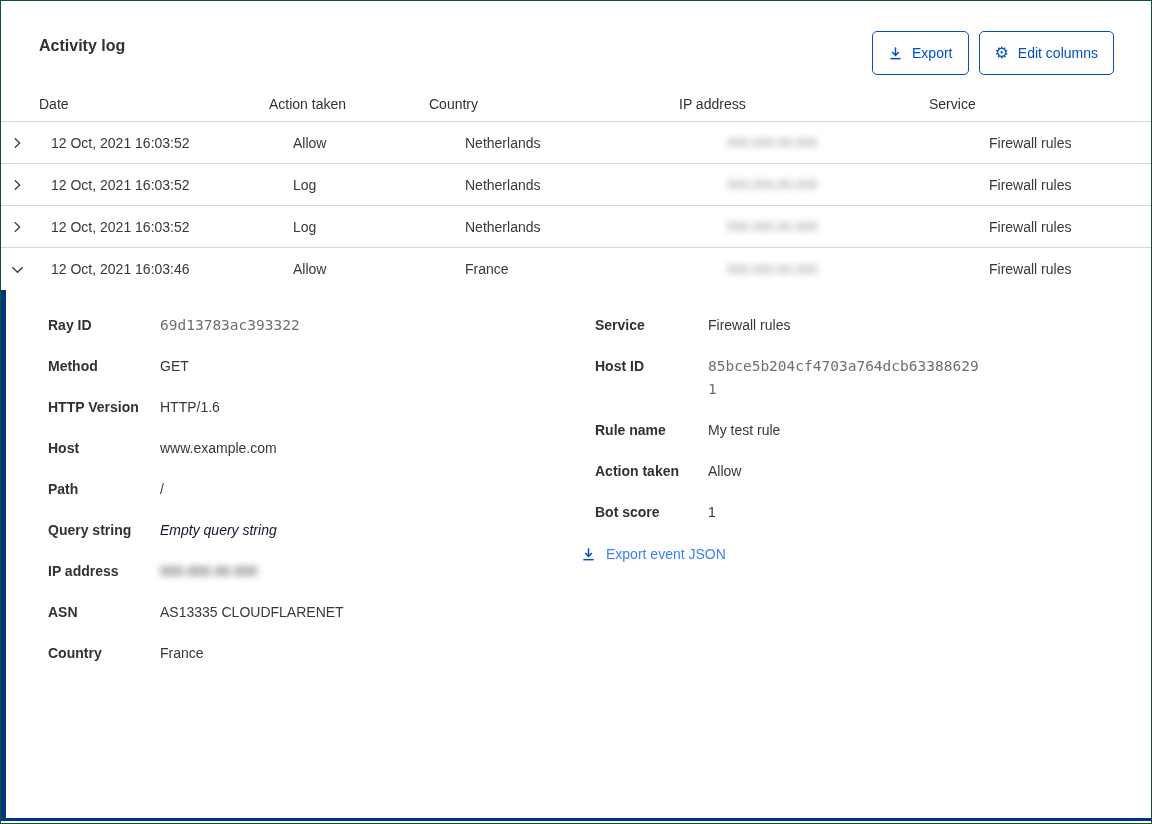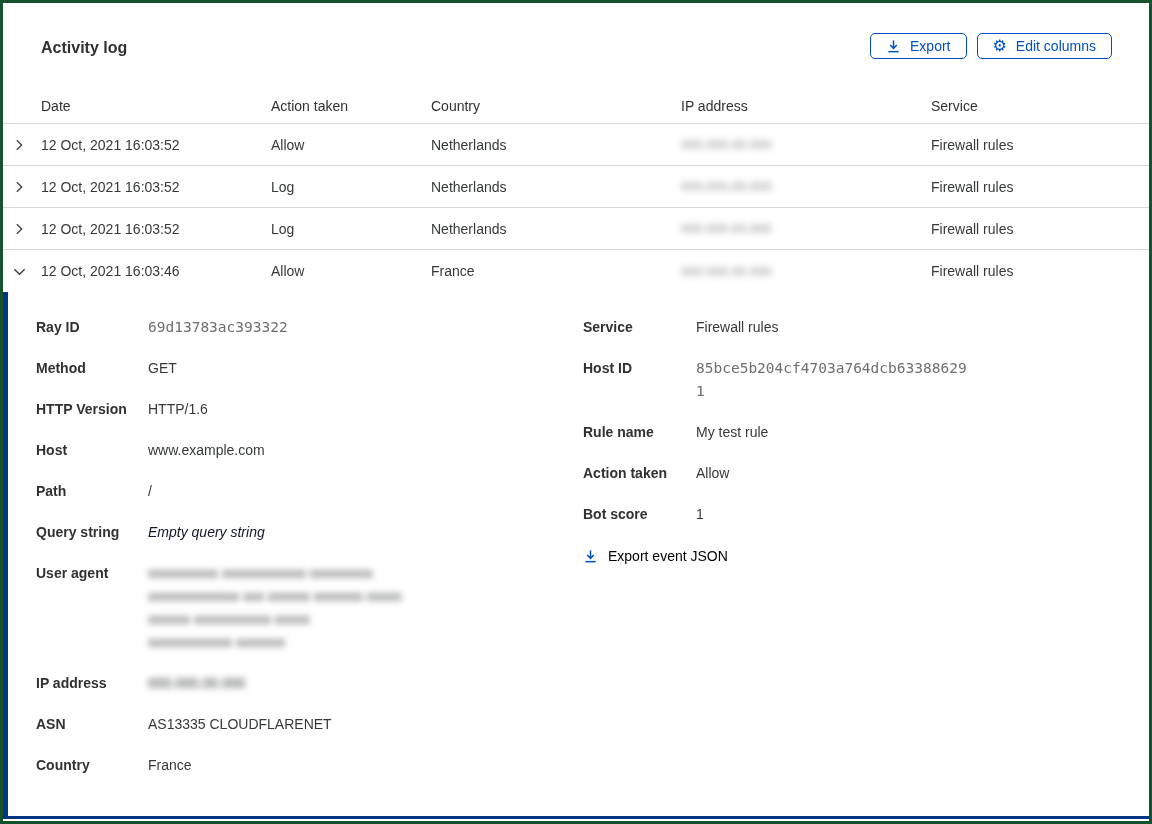--- a/index.html
+++ b/index.html
@@ -1,80 +1,80 @@
 <!DOCTYPE html>
 <html><head>
 <meta charset="utf-8">
 <style>
   * { margin:0; padding:0; box-sizing:border-box; }
   html,body { background:#e8e8e8; }
   body { font-family:"Liberation Sans","DejaVu Sans",sans-serif; color:#36393a; }
   .frame {
     width:1152px; height:824px; background:#fff;
-    border:3px solid #14532d; position:relative; overflow:hidden;
+    border:1px solid #14532d; position:relative; overflow:hidden;
     display:flex; flex-direction:column;
   }
   
   .topbar {
     display:flex; align-items:flex-start; justify-content:space-between;
     padding:30px 37px 0 38px; height:86px; flex-shrink:0;
   }
   .page-title { font-size:16px; font-weight:700; color:#313131; padding-top:6px; }
   .actions { display:flex; gap:10px; }
   .btn {
     display:inline-flex; align-items:center; gap:9px;
     background:#fff; border:1px solid #0051c3; color:#0051c3;
     border-radius:5px; font-size:14px; font-family:inherit;
-    padding:7px 15px; height:26px; cursor:pointer; line-height:1;
+    padding:7px 15px; height:44px; cursor:pointer; line-height:1;
   }
   .btn svg { display:block; }
   .gear-glyph { font-size:16px; line-height:1; }
   
   .log-table { flex-shrink:0; }
   .trow {
     display:grid;
     grid-template-columns:38px 230px 160px 250px 250px 1fr;
     align-items:center;
   }
   .thead { height:35px; font-size:14px; color:#313131; font-weight:400; border-bottom:1px solid #d5d7d8; }
   .thead > div { font-weight:400; }
-  .drow { height:42px; font-size:14px; border-bottom:1px solid #d5d7d8; cursor:pointer; background:#fff; }
+  .drow { height:42px; font-size:14px; border-bottom:1px solid #d5d7d8; cursor:pointer; background:#fff;gap:12px; }
   .drow.expanded { border-bottom:none; }
   .chev-btn {
     background:none; border:none; cursor:pointer; width:38px; height:100%;
     display:flex; align-items:center; justify-content:flex-start; padding-left:9px;
   }
   
   .blurred { filter:blur(3px); color:#8f8f8f; user-select:none; }
   .cell-ip { font-size:13px; }
   
   .detail {
     flex:1; display:flex;
     border-left:5px solid #003681;
     margin-bottom:2px;
     border-bottom:3px solid #003681;
     padding:24px 40px 0 28px;
   }
   .col-left { width:547px; flex-shrink:0; }
   .col-right { flex:1; }
   .drow-d { display:flex; margin-bottom:18px; line-height:23px; font-size:14px; }
-  .dlabel { font-weight:700; color:#313131; flex-shrink:0; }
+  .dlabel { font-weight:700; color:#313131; flex-shrink:0;margin-left:14px; }
   .col-left  .dlabel { width:112px; }
   .col-right .dlabel { width:113px; }
   .dvalue { color:#36393a; }
   .mono {
     font-family:"DejaVu Sans Mono","Liberation Mono",monospace;
     color:#6e6e6e; font-size:14.5px;
   }
   .wrap { max-width:272px; word-break:break-all; }
   .italic { font-style:italic; color:#0f172a; }
   .ua-lines div { line-height:23px; }
   .export-link {
     display:inline-flex; align-items:center; gap:10px;
-    color:#000000; font-size:14px; text-decoration:none;
+    color:#3b82f6; font-size:14px; text-decoration:none;
     margin-top:4px; cursor:pointer; background:none; border:none; font-family:inherit;
   }
 </style>
 </head>
 <body>
 
 <div class="frame">
 
   <div class="topbar">
     <div class="page-title">Activity log</div>
@@ -177,29 +177,20 @@
         </div>
       <div class="drow-d">
           <div class="dlabel">Path</div>
           <div class="dvalue">/</div>
         </div>
       <div class="drow-d">
           <div class="dlabel">Query string</div>
           <div class="dvalue italic">Empty query string</div>
         </div>
       <div class="drow-d">
-          <div class="dlabel">User agent</div>
-        <div class="dvalue blurred ua-lines">
-          <div>xxxxxxxxxx xxxxxxxxxxxx xxxxxxxxx</div>
-          <div>xxxxxxxxxxxxx xxx xxxxxx xxxxxxx xxxxx</div>
-          <div>xxxxxx xxxxxxxxxxx xxxxx</div>
-          <div>xxxxxxxxxxxx xxxxxxx</div>
-        </div>
-      </div>
-      <div class="drow-d">
           <div class="dlabel">IP address</div>
           <div class="dvalue blurred">000.000.00.000</div>
         </div>
       <div class="drow-d">
           <div class="dlabel">ASN</div>
           <div class="dvalue">AS13335 CLOUDFLARENET</div>
         </div>
       <div class="drow-d">
           <div class="dlabel">Country</div>
           <div class="dvalue">France</div>

